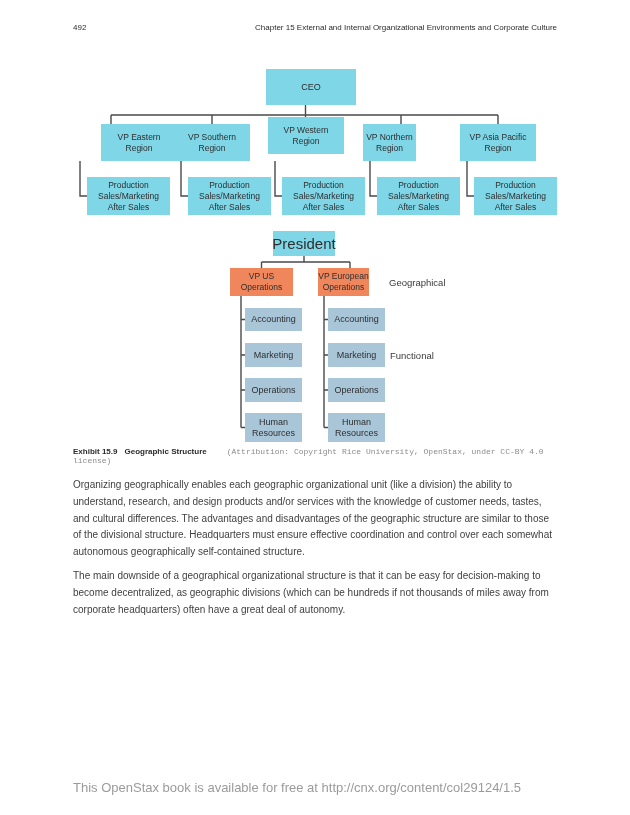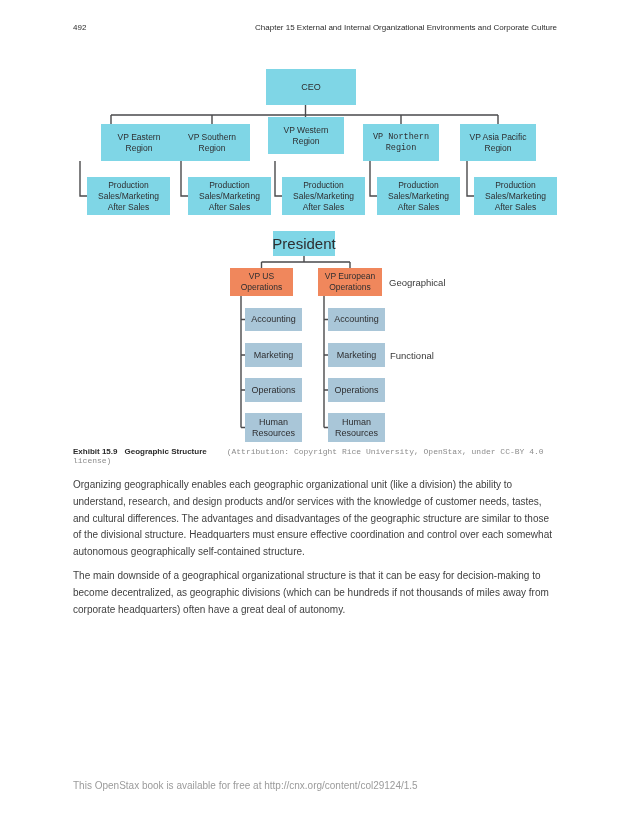--- a/index.html
+++ b/index.html
@@ -23,21 +23,21 @@
   .cyan  { background:#7fd6e6; }
   .orange{ background:#f0875c; }
   .steel { background:#a9c6d8; }
   .side-label { position:absolute; font-size:9.5px; color:#3a3a3a; }
   .caption { position:absolute; left:73px; top:447px; width:500px; font-size:8px; color:#2b2b2b; }
   .cap-bold { font-weight:bold; }
   .cap-title { margin-left:7px; }
   .cap-attr { margin-left:20px; color:#8c8c8c;font-family:Liberation Mono, monospace; }
   .bodytext { position:absolute; left:73px; top:477px; width:486px; }
   .bodytext p { font-size:10px; line-height:16.8px; color:#3f3f3f; margin-bottom:7px; }
-  .footer { position:absolute; left:73px; top:780px; font-size:10px; color:#9b9b9b; }
+  .footer { position:absolute; left:73px; top:780px; font-size:13px; color:#9b9b9b; }
 </style>
 </head>
 <body>
 
 <div class="page">
 
   <div class="header">
     <span>492</span>
     <span>Chapter 15 External and Internal Organizational Environments and Corporate Culture</span>
   </div>
@@ -54,21 +54,21 @@
     </svg>
 
     <div class="box cyan" style="left:266px;top:69px;width:90px;height:36px;font-size:9px;">CEO</div>
 
     <div class="box cyan" style="left:73px;top:124px;width:76px;height:37px;margin-left:28px;">VP Eastern
 Region</div>
     <div class="box cyan" style="left:174px;top:124px;width:76px;height:37px;">VP Southern
 Region</div>
     <div class="box cyan" style="left:268px;top:117px;width:76px;height:37px;">VP Western
 Region</div>
-    <div class="box cyan" style="left:363px;top:124px;width:76px;height:37px;font-family:Liberation Mono, monospace;">VP Northern
+    <div class="box cyan" style="left:363px;top:124px;width:53px;height:37px;">VP Northern
 Region</div>
     <div class="box cyan" style="left:460px;top:124px;width:76px;height:37px;">VP Asia Pacific
 Region</div>
 
     <div class="box cyan" style="left:87px;top:177px;width:83px;height:38px;">Production
 Sales/Marketing
 After Sales</div>
     <div class="box cyan" style="left:188px;top:177px;width:83px;height:38px;">Production
 Sales/Marketing
 After Sales</div>
@@ -79,21 +79,21 @@
 Sales/Marketing
 After Sales</div>
     <div class="box cyan" style="left:474px;top:177px;width:83px;height:38px;">Production
 Sales/Marketing
 After Sales</div>
 
     <div class="box cyan" style="left:273px;top:231px;width:62px;height:25px;font-size:15px;">President</div>
 
     <div class="box orange" style="left:230px;top:268px;width:63px;height:28px;">VP US
 Operations</div>
-    <div class="box orange" style="left:318px;top:268px;width:64px;height:28px;">VP European
+    <div class="box orange" style="left:318px;top:268px;width:51px;height:28px;">VP European
 Operations</div>
 
     <div class="side-label" style="left:389px;top:277px;">Geographical</div>
 
     <div class="box steel" style="left:245px;top:308px;width:57px;height:23px;font-size:9px;">Accounting</div>
     <div class="box steel" style="left:245px;top:343px;width:57px;height:24px;font-size:9px;">Marketing</div>
     <div class="box steel" style="left:245px;top:378px;width:57px;height:24px;font-size:9px;">Operations</div>
     <div class="box steel" style="left:245px;top:413px;width:57px;height:29px;font-size:9px;">Human
 Resources</div>
 

